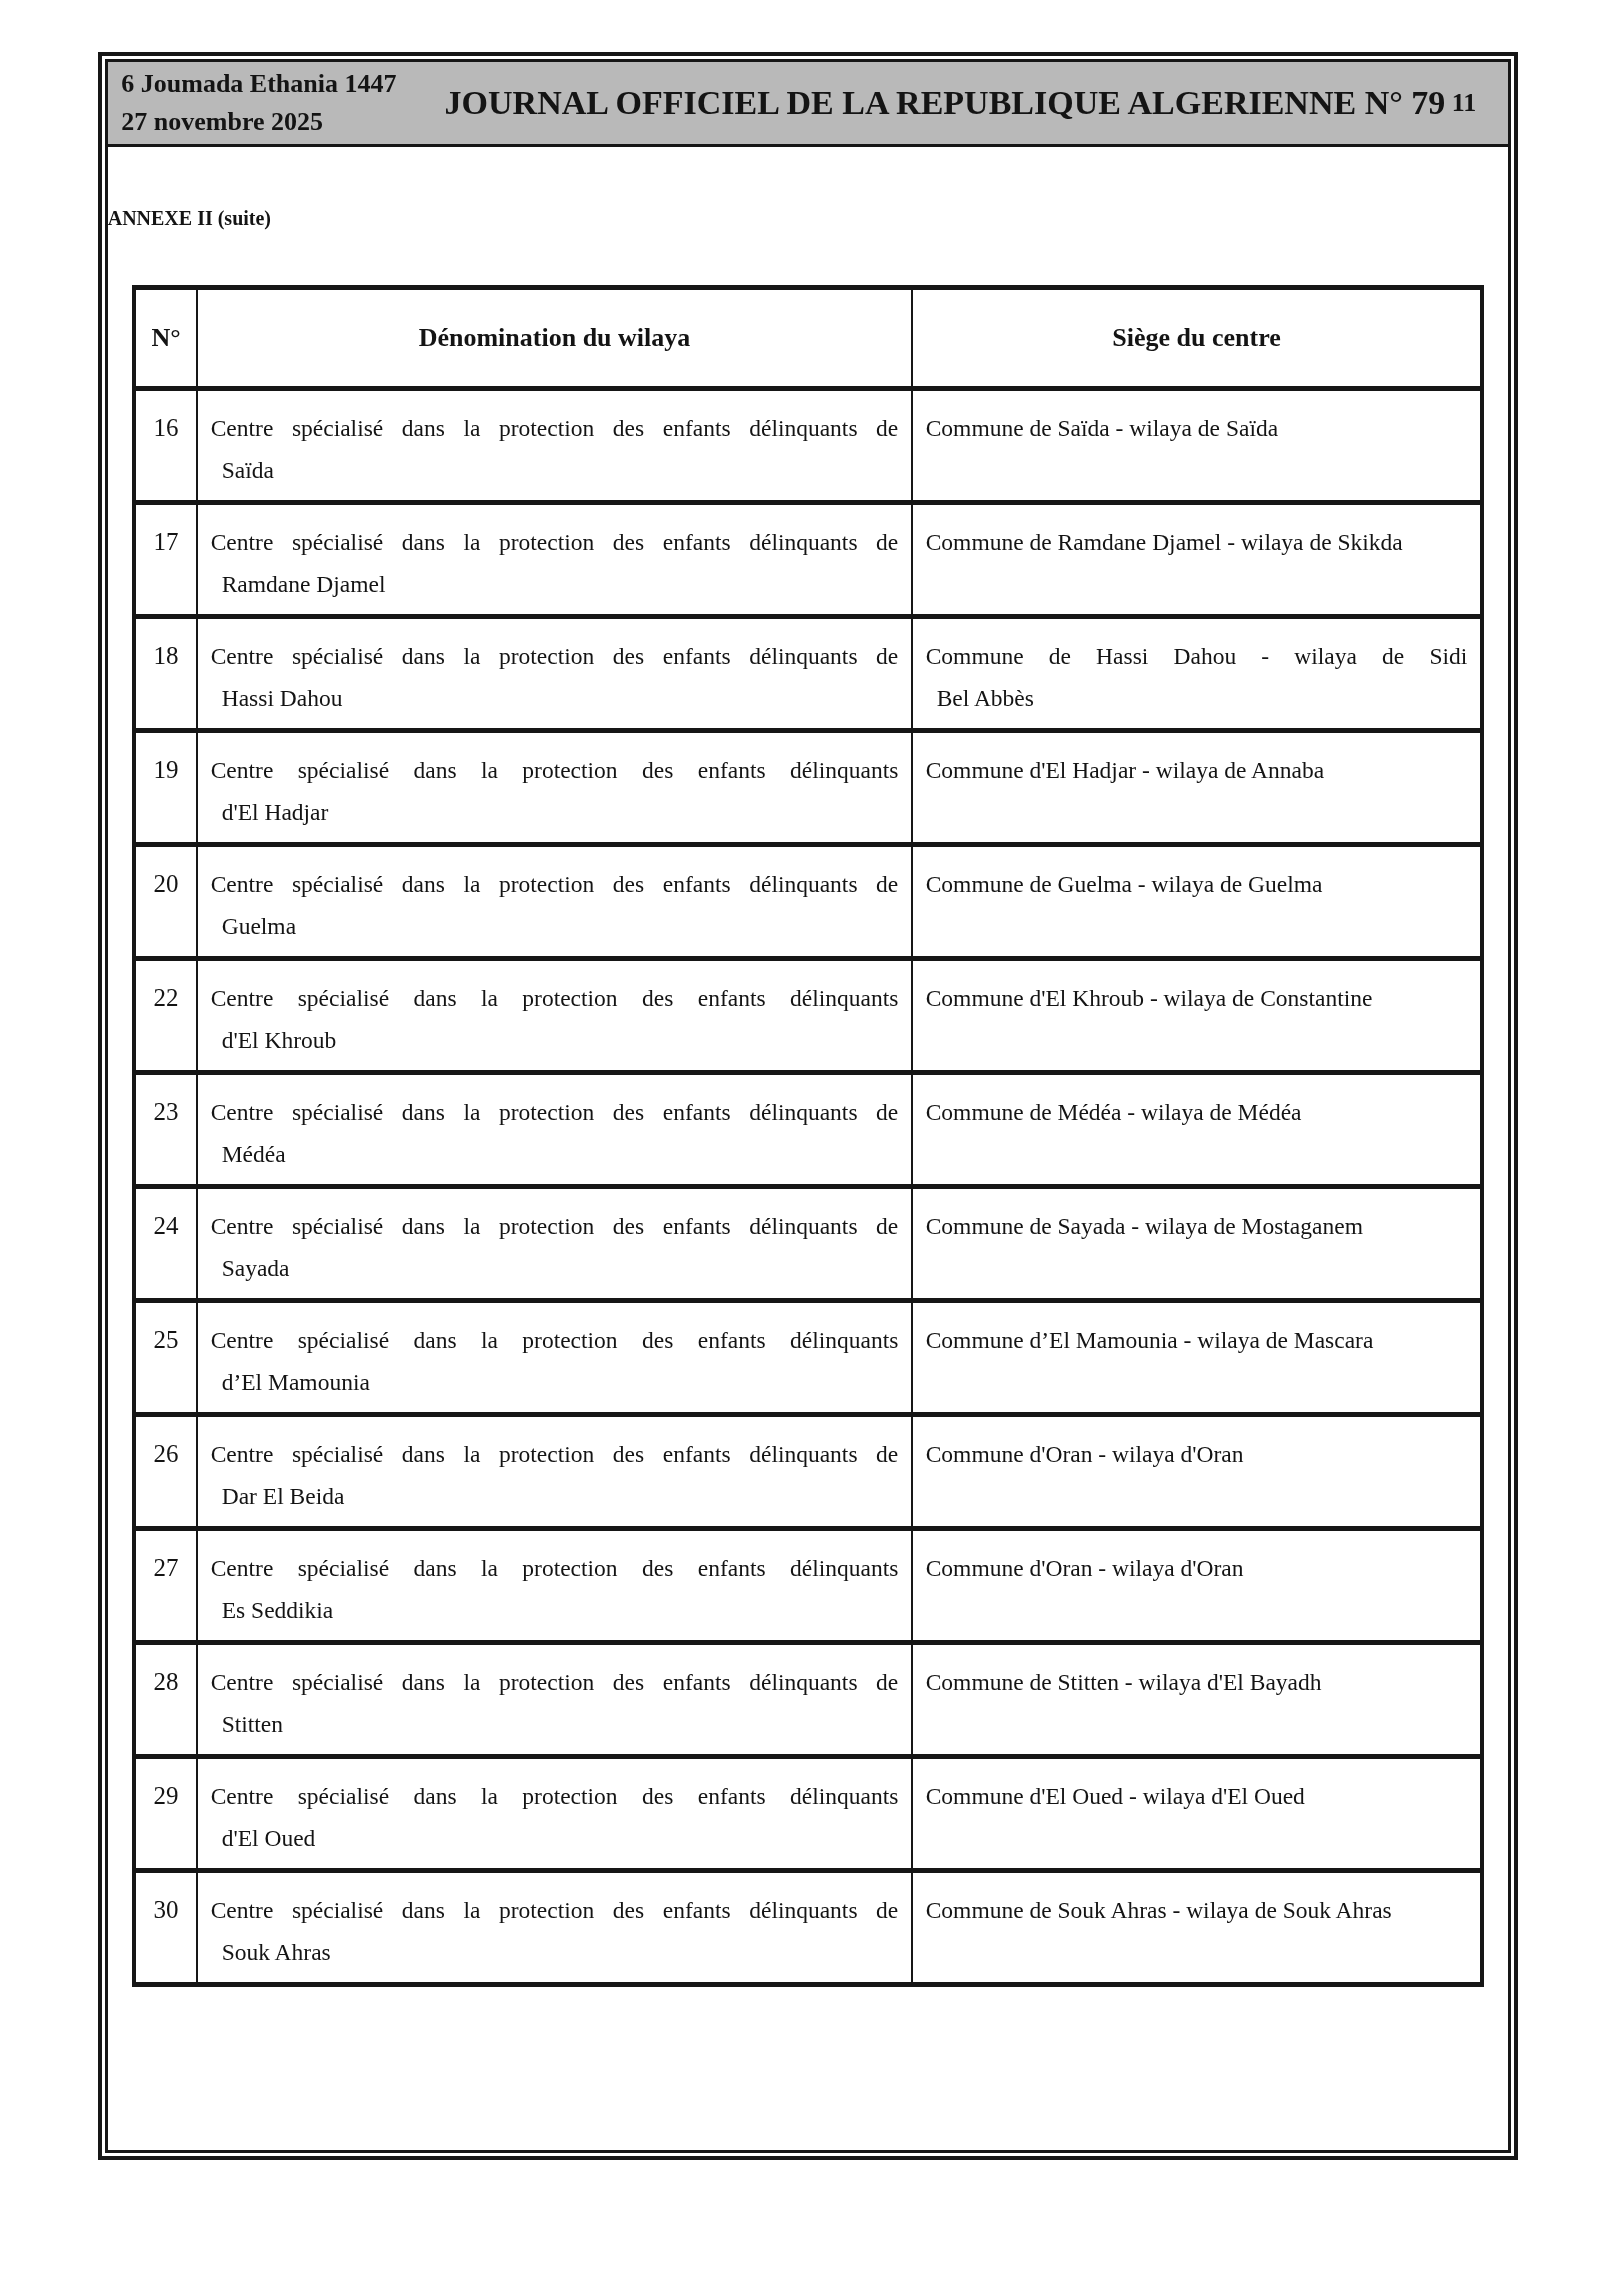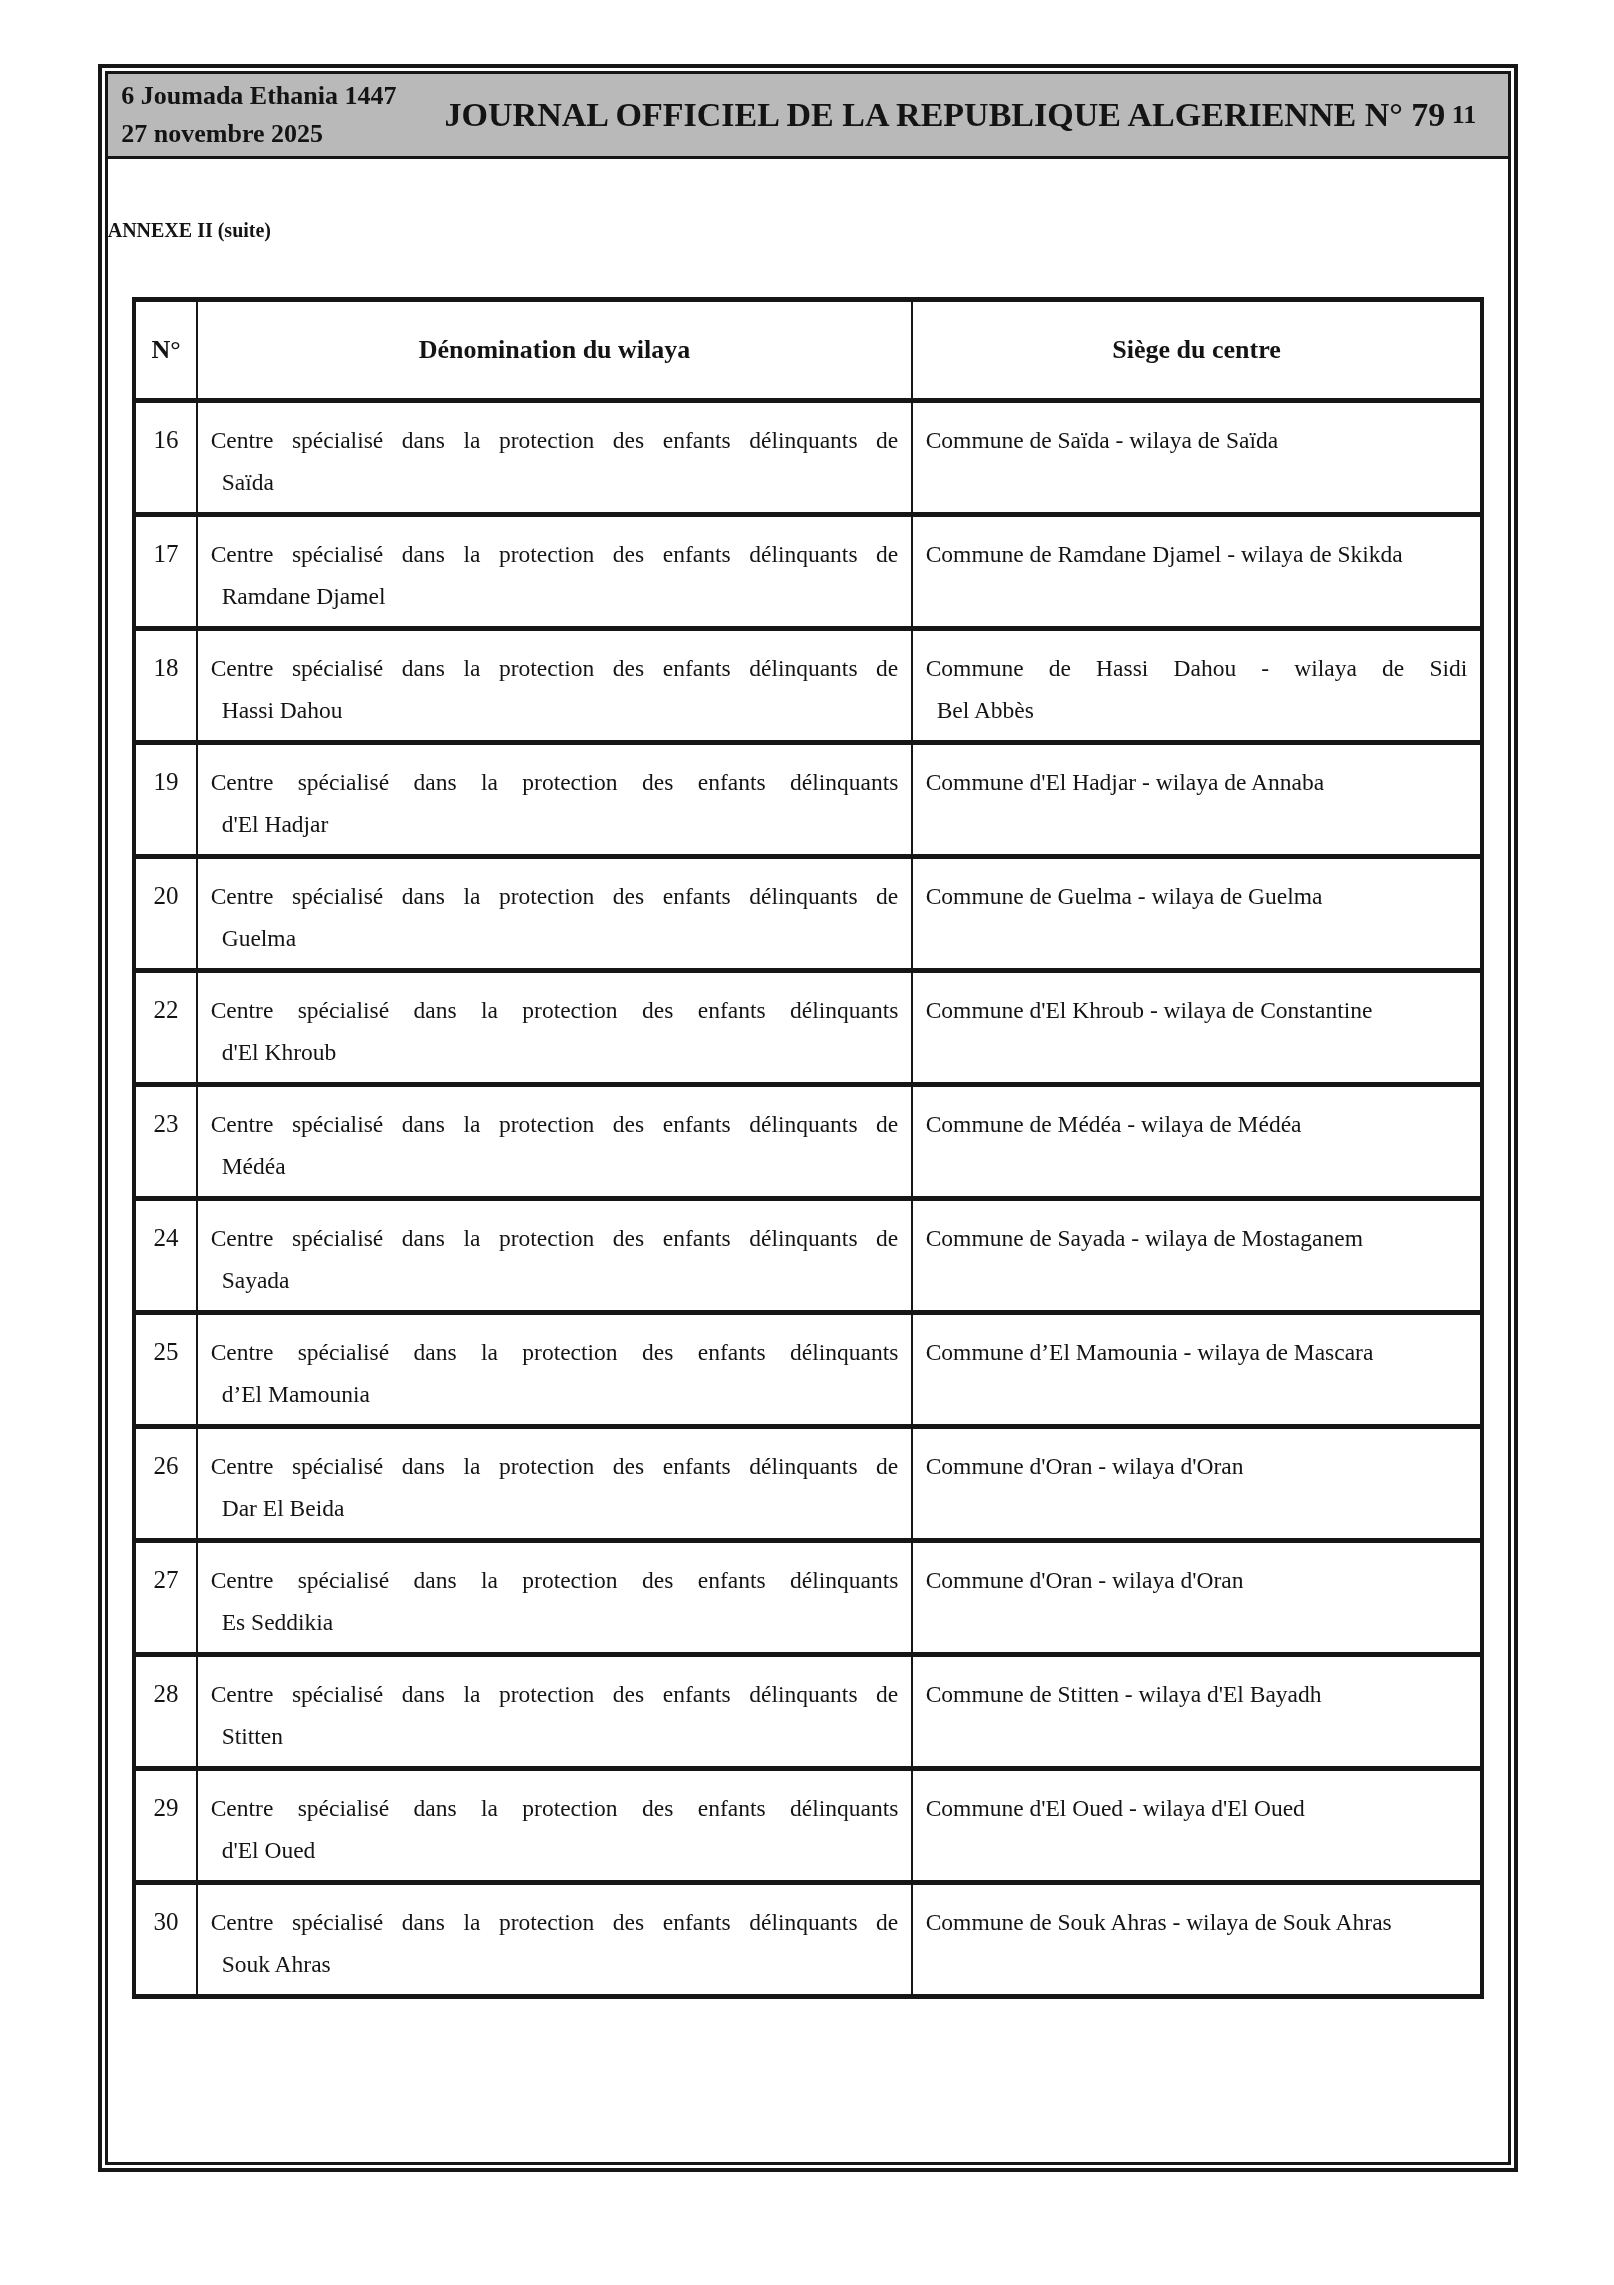--- a/index.html
+++ b/index.html
@@ -12,21 +12,20 @@
     position: relative;
   }
 
   .page-frame {
     position: absolute;
     left: 98px;
     top: 52px;
     width: 1420px;
     height: 2108px;
     border: 4.5px solid #161616;
-    margin-top: 12px;
   }
   .inner-frame {
     position: absolute;
     inset: 2.7px;
     border: 3.6px solid #161616;
     overflow: hidden;
   }
 
   
   .band {

